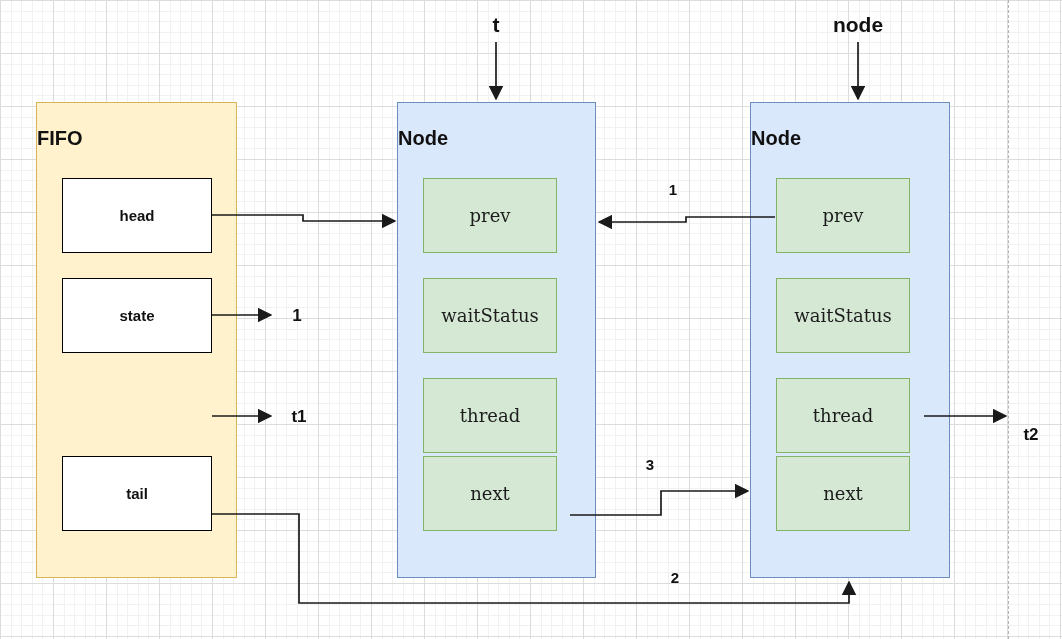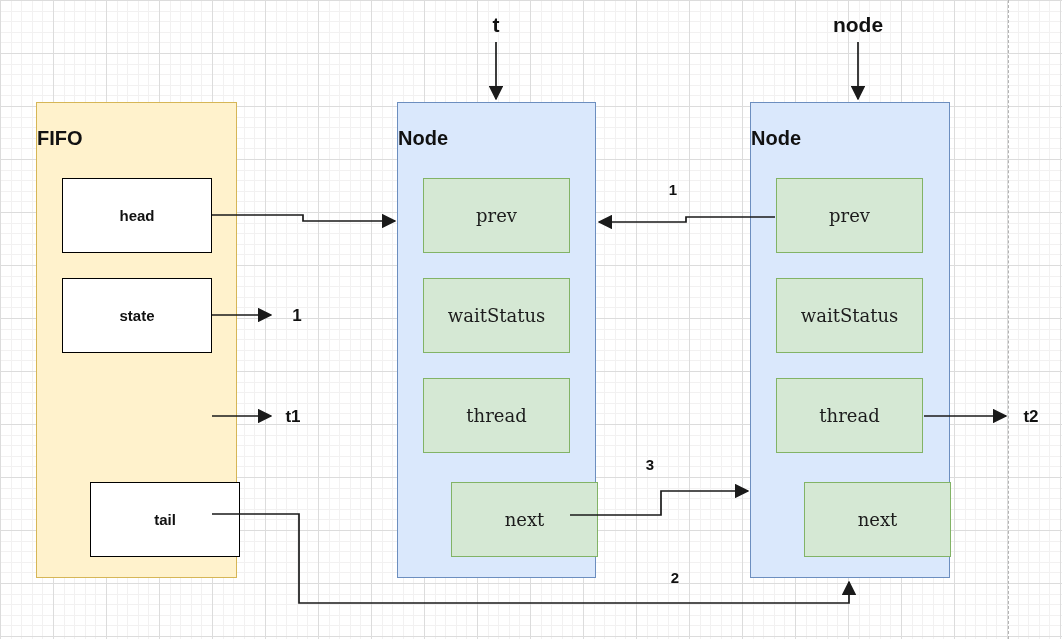--- a/index.html
+++ b/index.html
@@ -40,25 +40,25 @@
   .field{
     position:absolute;box-sizing:border-box;border-radius:0;
     display:flex;align-items:center;justify-content:center;
   }
   .fifo-field{
     left:25px;width:150px;height:75px;
     background:#ffffff;border:1.6px solid #000;
     font-size:15px;font-weight:bold;color:#111;
   }
   .node-field{
-    left:25px;width:147px;height:75px;
+    left:25px;width:134px;height:75px;
     background:var(--field-fill);border:1px solid var(--field-border);
     font-family:"DejaVu Serif",serif;font-size:18px;color:#1c1c1c;
   }
-  .f0{top:75px;} .f1{top:175px;align-items:center;} .f2{top:275px;} .f3{top:379px;margin-left:28px;}
+  .f0{top:75px;} .f1{top:175px;align-items:center;} .f2{top:275px;} .f3{top:353px;}
   .edge-layer{position:absolute;left:0;top:0;pointer-events:none;}
   .lbl{
     position:absolute;color:#111;font-weight:bold;text-align:center;
   }
   .lbl-big{font-size:21px;}
   .lbl-med{font-size:17px;}
   .lbl-small{font-size:15px;}
 </style>
 </head>
 <body>
@@ -127,19 +127,19 @@
       <polyline points="775,217 686,217 686,222 599,222" marker-end="url(#arr)"></polyline>
       <polyline points="570,515 661,515 661,491 748,491" marker-end="url(#arr)"></polyline>
       <polyline points="212,514 299,514 299,603 849,603 849,582" marker-end="url(#arr)"></polyline>
       <polyline points="924,416 1006,416" marker-end="url(#arr)"></polyline>
     </g>
   </svg>
 
   <div class="lbl lbl-big" style="left:480px;top:13px;width:32px;">t</div>
   <div class="lbl lbl-big" style="left:820px;top:13px;width:76px;">node</div>
   <div class="lbl lbl-med" style="left:282px;top:306px;width:30px;">1</div>
-  <div class="lbl lbl-med" style="left:276px;top:407px;width:34px;">t1</div>
-  <div class="lbl lbl-med" style="left:1014px;top:407px;width:34px;">t2</div>
+  <div class="lbl lbl-med" style="left:282px;top:407px;width:34px;">t1</div>
+  <div class="lbl lbl-med" style="left:1014px;top:425px;width:34px;">t2</div>
   <div class="lbl lbl-small" style="left:662px;top:181px;width:22px;">1</div>
   <div class="lbl lbl-small" style="left:639px;top:456px;width:22px;">3</div>
   <div class="lbl lbl-small" style="left:664px;top:569px;width:22px;">2</div>
 
 </div>
 
 </body></html>

